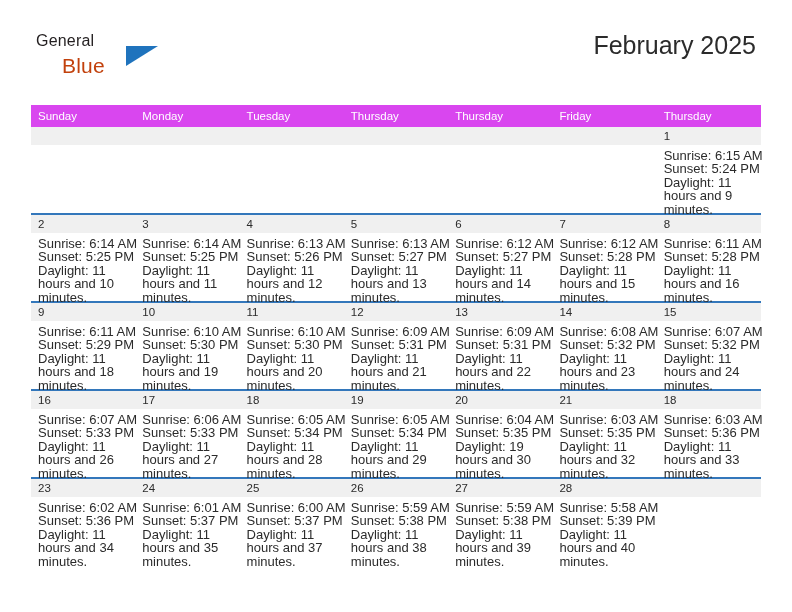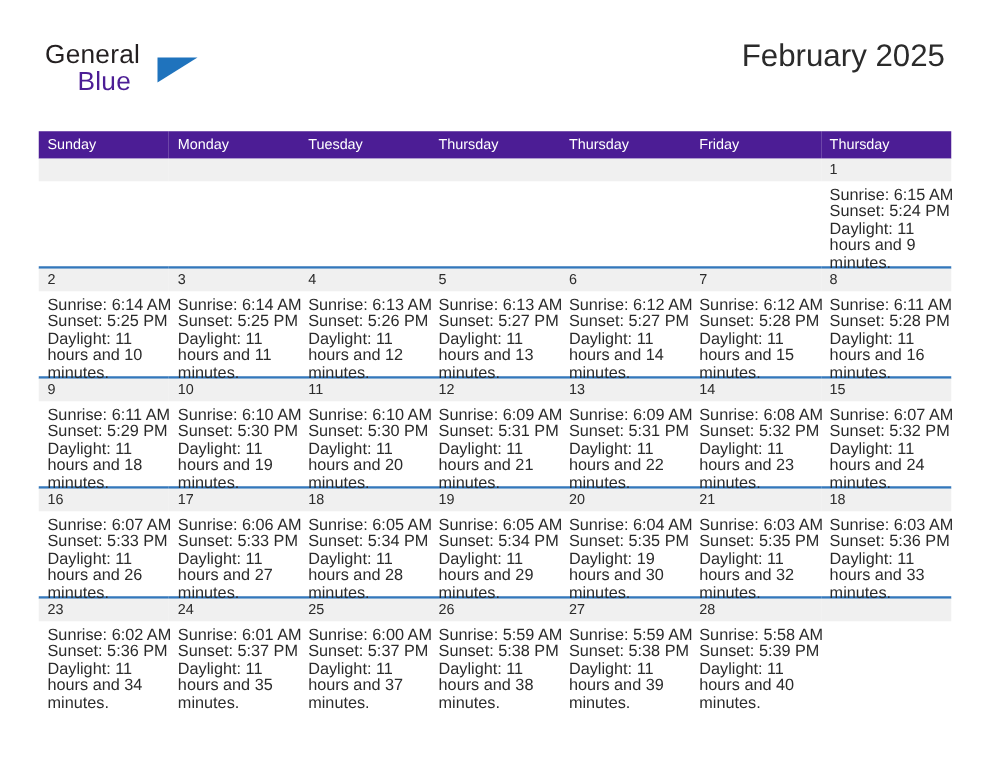--- a/index.html
+++ b/index.html
@@ -33,32 +33,32 @@
     position: absolute;
     left: 0;
     top: 2px;
     width: 220px;
     height: 60px;
   }
   .brand-general {
     position: absolute;
     left: 0;
     top: 0;
-    font-size: 21px;
+    font-size: 16px;
     letter-spacing: 0.2px;
     color: #231f20;
     font-family: "Liberation Sans", sans-serif;
   }
   .brand-blue {
     position: absolute;
     left: 26px;
     top: 22px;
     font-size: 21px;
     letter-spacing: 0.2px;
-    color: #4c1d95;
+    color: #c2410c;
     font-family: "Liberation Sans", sans-serif;
   }
   .brand-triangle {
     position: absolute;
     left: 90px;
     top: 14px;
     width: 0;
     height: 0;
     border-left: 32px solid #1f73bd;
     border-bottom: 20px solid transparent;
@@ -88,21 +88,21 @@
   
   .calendar {
     position: absolute;
     left: 31px;
     top: 105px;
     width: 730px;
     border-collapse: collapse;
     table-layout: fixed;
   }
   .calendar th {
-    background: #4c1d95;
+    background: #d946ef;
     color: #ffffff;
     font-weight: normal;
     font-size: 11.5px;
     text-align: left;
     padding: 4px 0 4px 7px;
     height: 14px;
     line-height: 14px;
     border: none;
   }
   .calendar td {

